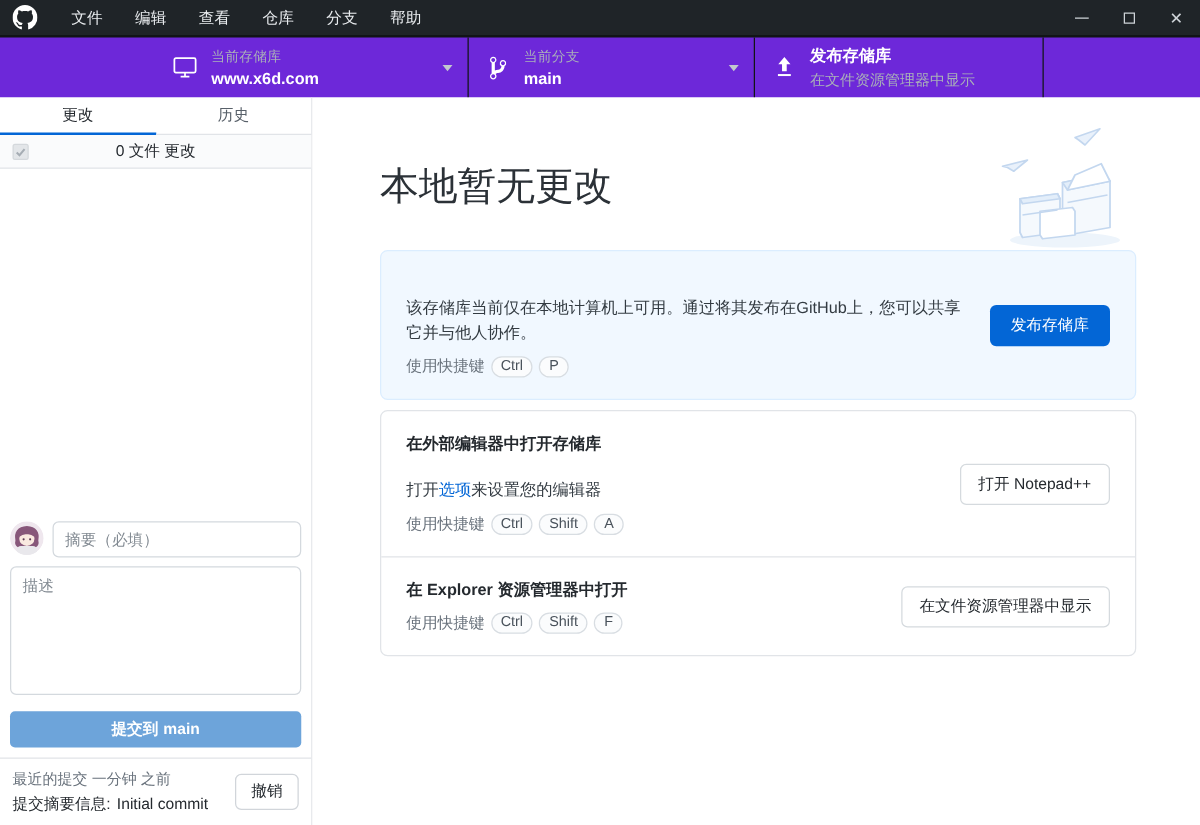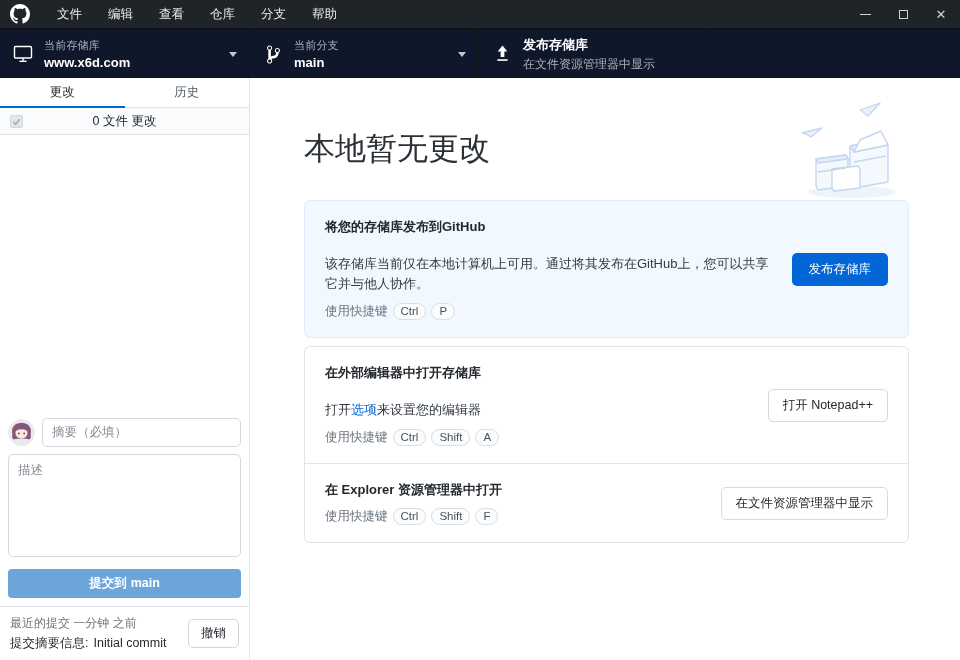--- a/index.html
+++ b/index.html
@@ -12,21 +12,21 @@
   .tb-logo { width:20px; height:20px; margin:0 14px 0 10px; flex:none; }
   .menu { display:flex; height:100%; }
   .menu-item { color:#e9ecef; font-size:12.5px; padding:0 13px; display:flex; align-items:center; cursor:default; }
   .win-controls { margin-left:auto; display:flex; height:100%; }
   .win-btn { width:38px; height:100%; display:flex; align-items:center; justify-content:center; color:#ced3d8; }
   .min-glyph { width:11px; height:1px; background:#ced3d8; display:block; }
   .max-glyph { width:9px; height:9px; border:1px solid #ced3d8; display:block; }
   .close-glyph { font-size:13px; line-height:1; }
 
   
-  .toolbar { height:50px; background:#0f172a; border-top:2px solid #111417; display:flex; }
+  .toolbar { height:50px; background:#6d28d9; border-top:2px solid #111417; display:flex;justify-content:center; }
   .tb-sec { display:flex; align-items:center; padding:0 12px; border-right:1px solid #111417; cursor:pointer; }
   .tb-sec.repo { width:250px; } .tb-sec.branch { width:229px; } .tb-sec.publish { width:231px; }
   .tb-icon { width:22px; color:#fff; flex:none; display:flex; align-items:center; justify-content:center; }
   .tb-text { margin-left:10px; min-width:0; }
   .tb-label { font-size:11px; color:#aab1b8; letter-spacing:.2px; }
   .tb-value { font-size:13px; color:#fff; font-weight:bold; margin-top:2px; }
   .tb-sub { font-size:12px; color:#aab1b8; margin-top:2px; }
   .tb-title { font-size:13px; color:#fff; font-weight:bold; }
   .caret { margin-left:auto; width:0; height:0; border-left:4px solid transparent; border-right:4px solid transparent; border-top:5px solid #c2c8ce; }
 
@@ -37,21 +37,21 @@
   .sidebar { width:250px; flex:none; display:flex; flex-direction:column; border-right:1px solid #e1e4e8; background:#fff; }
   .tabs { height:30px; display:flex; flex:none; }
   .tab { flex:1; display:flex; align-items:center; justify-content:center; font-size:12.5px; color:#586069; border-bottom:1px solid #e1e4e8; cursor:pointer; }
   .tab.active { color:#24292e; border-bottom:2px solid #0366d6; }
   .files-row { height:27px; flex:none; position:relative; display:flex; align-items:center; border-bottom:1px solid #e1e4e8; background:#fafbfc; }
   .checkbox { position:absolute; left:10px; width:13px; height:13px; border-radius:2px; background:#e3e6e9; border:1px solid #d4d8dc; display:flex; align-items:center; justify-content:center; }
   .checkbox svg { width:9px; height:9px; }
   .files-label { flex:1; text-align:center; font-size:12.5px; color:#24292e; }
   .sidebar-fill { flex:1; }
   .commit-form { padding:8px; flex:none; }
-  .summary-row { display:flex; align-items:center; gap:7px;font-family:Liberation Serif, serif; }
+  .summary-row { display:flex; align-items:flex-start; gap:7px; }
   .avatar { width:27px; height:27px; border-radius:50%; overflow:hidden; flex:none; }
   .summary-input { flex:1; height:29px; border:1px solid #d4d9de; border-radius:5px; padding:0 9px; font-size:12.5px; color:#24292e; outline:none; font-family:inherit; }
   .summary-input::placeholder, .desc-area::placeholder { color:#828a92; }
   .desc-area { width:100%; height:103px; margin-top:7px; border:1px solid #d4d9de; border-radius:5px; padding:7px 9px; font-size:12.5px; resize:none; outline:none; font-family:inherit; color:#24292e; }
   .commit-btn { width:100%; height:29px; margin-top:8px; border:none; border-radius:4px; background:#6da4da; color:#fff; font-size:12.5px; font-weight:600; cursor:pointer; font-family:inherit; }
   .commit-btn .branch-name { font-weight:bold; margin-left:4px; }
   .recent { border-top:1px solid #e1e4e8; padding:8px 10px; display:flex; align-items:center; justify-content:space-between; flex:none; }
   .recent-line1 { font-size:12px; color:#6a737d; }
   .recent-line2 { font-size:12.5px; color:#24292e; margin-top:3px; }
   .recent-line2 .val { margin-left:5px; }
@@ -214,21 +214,20 @@
         <polygon points="16,33 36,28 25,37 20,34"></polygon>
       </g>
     </svg>
 
     <h1 class="page-title">本地暂无更改</h1>
 
     <div class="actions">
 
       <div class="card card-primary">
         <div class="card-text">
-          <div class="card-title">将您的存储库发布到GitHub</div>
           <div class="card-desc">该存储库当前仅在本地计算机上可用。通过将其发布在GitHub上，您可以共享它并与他人协作。</div>
           <div class="shortcut">
             <span>使用快捷键</span>
             <kbd>Ctrl</kbd>
             <kbd>P</kbd>
           </div>
         </div>
         <button class="btn-blue">发布存储库</button>
       </div>
 

